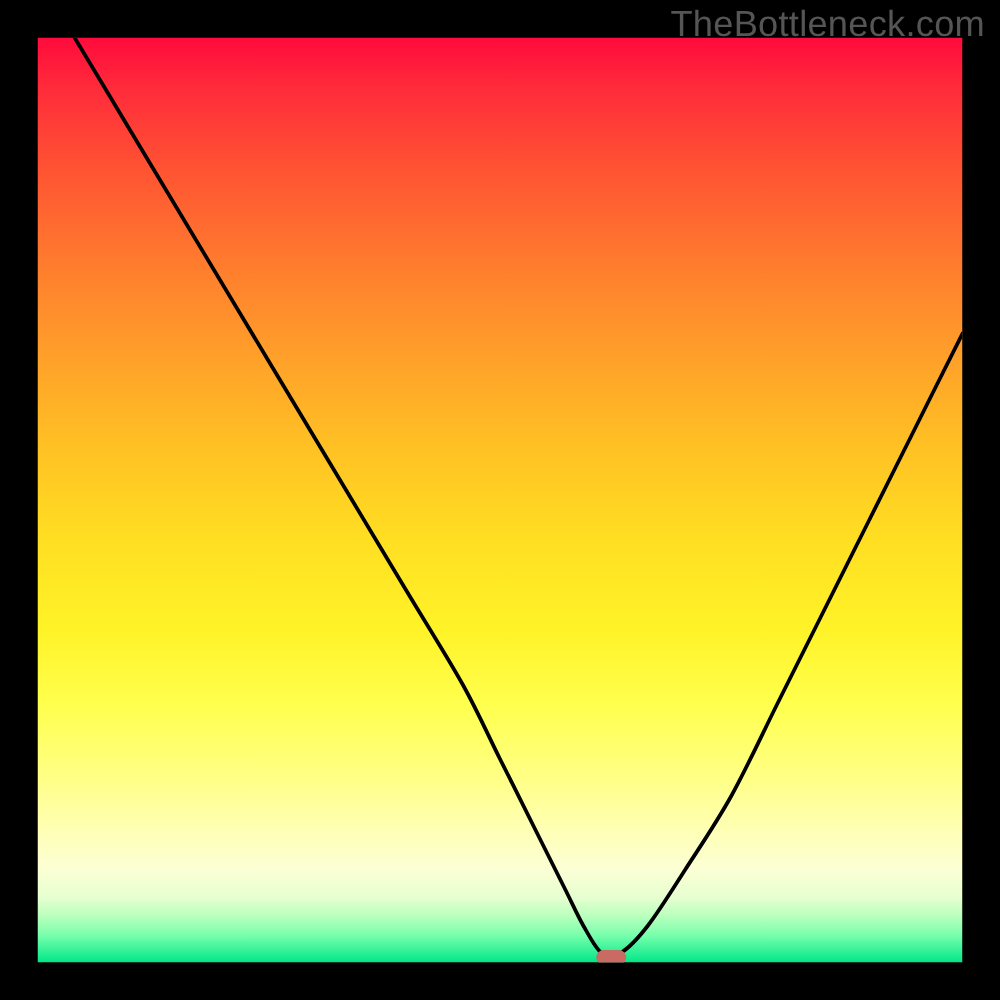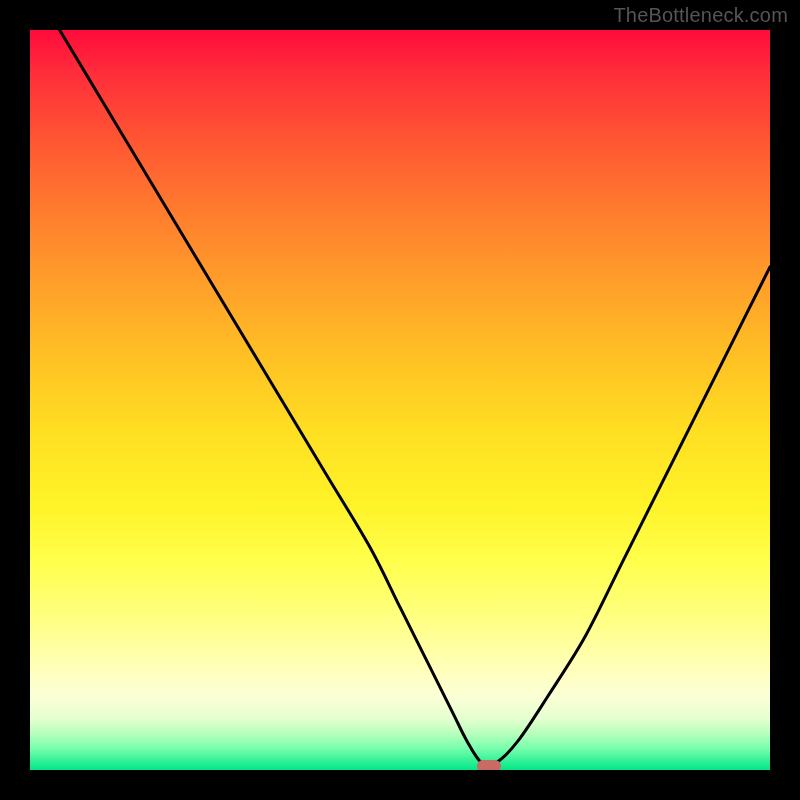--- a/index.html
+++ b/index.html
@@ -9,21 +9,21 @@
     background: #000;
     position: relative;
     overflow: hidden;
     font-family: Arial, Helvetica, sans-serif;
   }
   .watermark {
     position: absolute;
     top: 4px;
     right: 12px;
     color: #555;
-    font-size: 20px;
+    font-size: 29px;
     font-weight: 500;
     letter-spacing: 0.2px;
     z-index: 2;
   }
   .plot-area {
     position: absolute;
     left: 30px;
     top: 30px;
     width: 740px;
     height: 740px;

